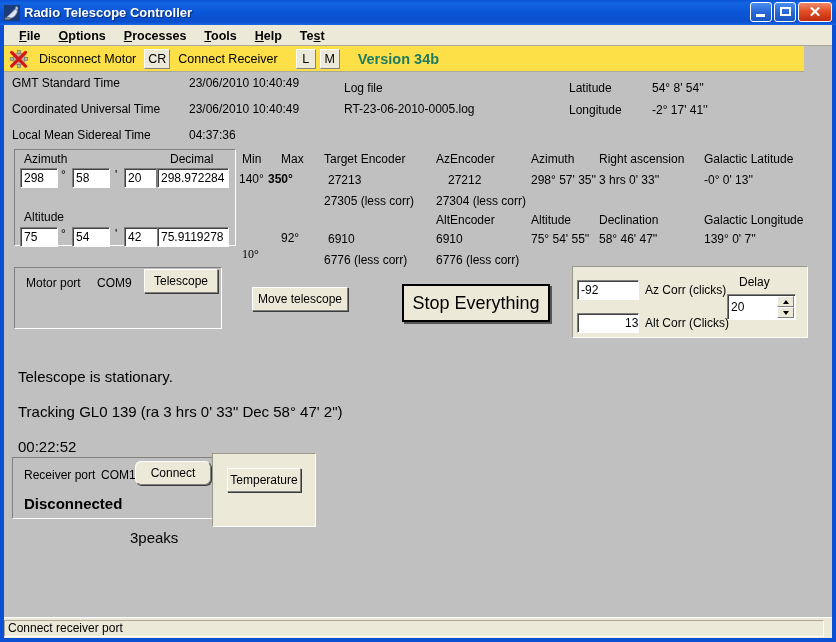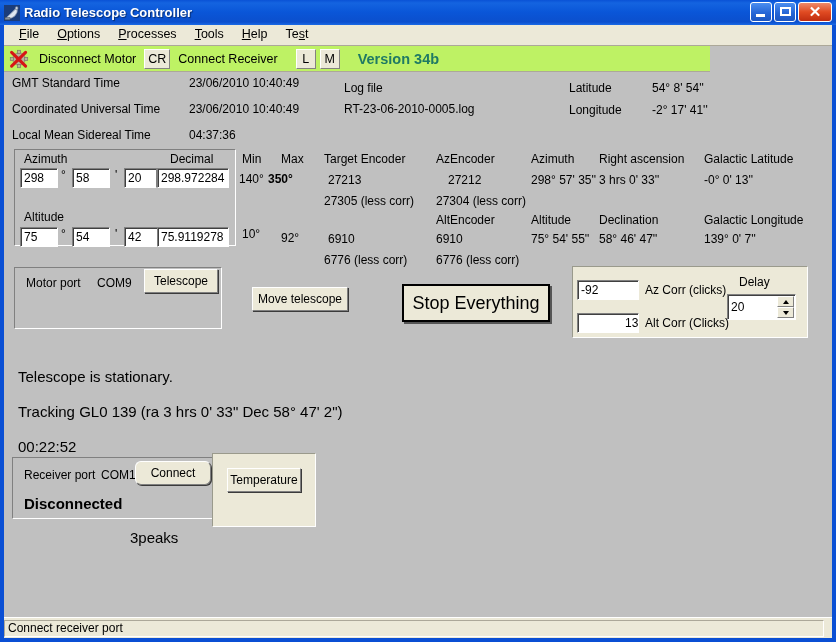--- a/index.html
+++ b/index.html
@@ -95,37 +95,38 @@
   }
   
   .menubar {
     position: absolute;
     left: 4px; top: 25px;
     width: 828px; height: 21px;
     background: #ece9d8;
     border-bottom: 1px solid #aca899;
     box-sizing: border-box;
     display: flex;
-    align-items: flex-start;
+    align-items: flex-end;
     padding-left: 6px;
+    font-weight: bold;
   }
   .menu-item {
     font-size: 12.5px;
     color: #000;
     padding: 2px 9px;
     cursor: default;
     white-space: nowrap;
   }
   .menu-item u { text-decoration: underline; }
   
   .toolbar {
     position: absolute;
     left: 4px; top: 46px;
-    width: 706px; height: 26px;
-    background: #bef264;
+    width: 800px; height: 26px;
+    background: #fde047;
     border-bottom: 1px solid #aca899;
     box-sizing: border-box;
     display: flex;
     align-items: center;
     padding-left: 5px;
   }
   .tb-icon {
     width: 20px; height: 20px;
     position: relative;
     margin-right: 4px;
@@ -386,21 +387,21 @@
     <div class="fld" style="left:120px;top:155px;width:38px;">42</div>
     <span class="lbl" style="left:162px;top:155px;">''</span>
 
     <div class="fld decimal-az" style="left:153px;top:96px;width:72px;">298.972284</div>
     <div class="fld decimal-alt" style="left:153px;top:155px;width:72px;">75.9119278</div>
 
     <span class="lbl" style="left:238px;top:80px;">Min</span>
     <span class="lbl" style="left:277px;top:80px;">Max</span>
     <span class="lbl" style="left:235px;top:100px;">140°</span>
     <span class="lbl" style="left:264px;top:100px;font-weight:bold;">350°</span>
-    <span class="lbl" style="left:238px;top:155px;">10°</span>
+    <span class="lbl" style="left:238px;top:175px;font-family:Liberation Serif, serif;">10°</span>
     <span class="lbl" style="left:277px;top:159px;">92°</span>
 
     <span class="lbl" style="left:320px;top:80px;">Target Encoder</span>
     <span class="lbl" style="left:324px;top:101px;">27213</span>
     <span class="lbl" style="left:320px;top:122px;">27305 (less corr)</span>
     <span class="lbl" style="left:324px;top:160px;">6910</span>
     <span class="lbl" style="left:320px;top:181px;">6776 (less corr)</span>
 
     <span class="lbl" style="left:432px;top:80px;">AzEncoder</span>
     <span class="lbl" style="left:432px;top:101px;margin-left:12px;">27212</span>

